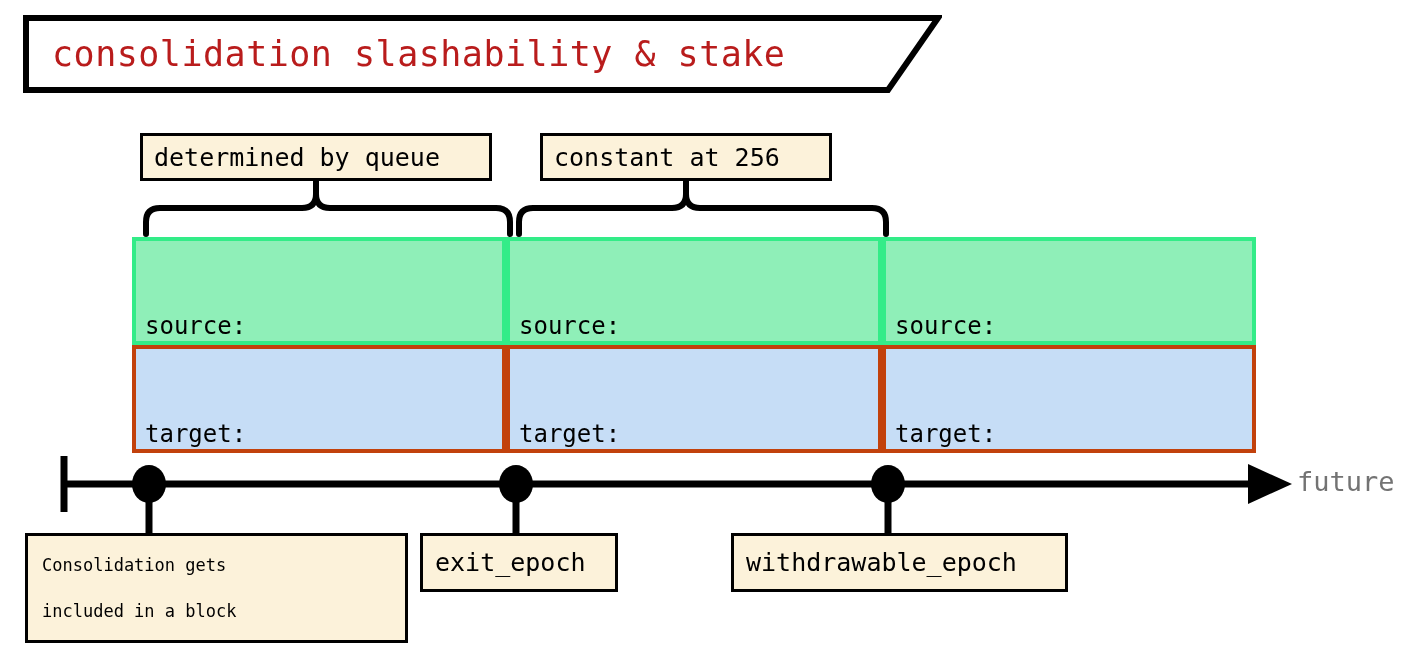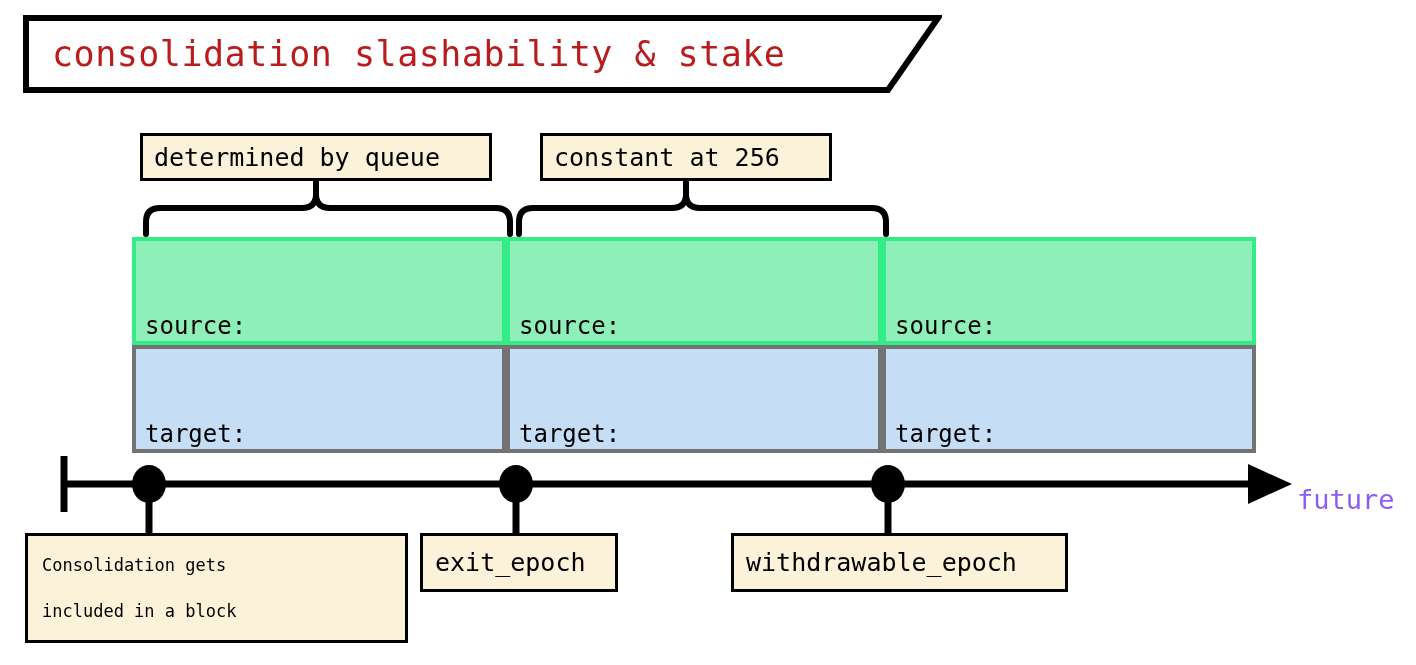--- a/index.html
+++ b/index.html
@@ -120,39 +120,39 @@
   .cell.c0 { width: 374px; }
   .cell.c1 { width: 376px; }
   .cell.c2 { width: 374px; }
 
   .cell-source {
     background: #8fefb8;
     border: 4px solid #33ec88;
   }
   .cell-target {
     background: #c6ddf6;
-    border: 4px solid #737373;
+    border: 4px solid #c2410c;
   }
   .cell-line { display: block; }
 
   
   #timeline-layer {
     position: absolute;
     left: 0;
     top: 0;
     width: 1416px;
     height: 665px;
     pointer-events: none;
   }
   #future-label {
     position: absolute;
     left: 1297px;
-    top: 484px;
+    top: 466px;
     font-size: 27px;
-    color: #8b5cf6;
+    color: #737373;
     white-space: pre;
   }
 
   
   #event-consolidation {
     left: 25px;
     top: 533px;
     width: 383px;
     height: 110px;
     flex-direction: column;

